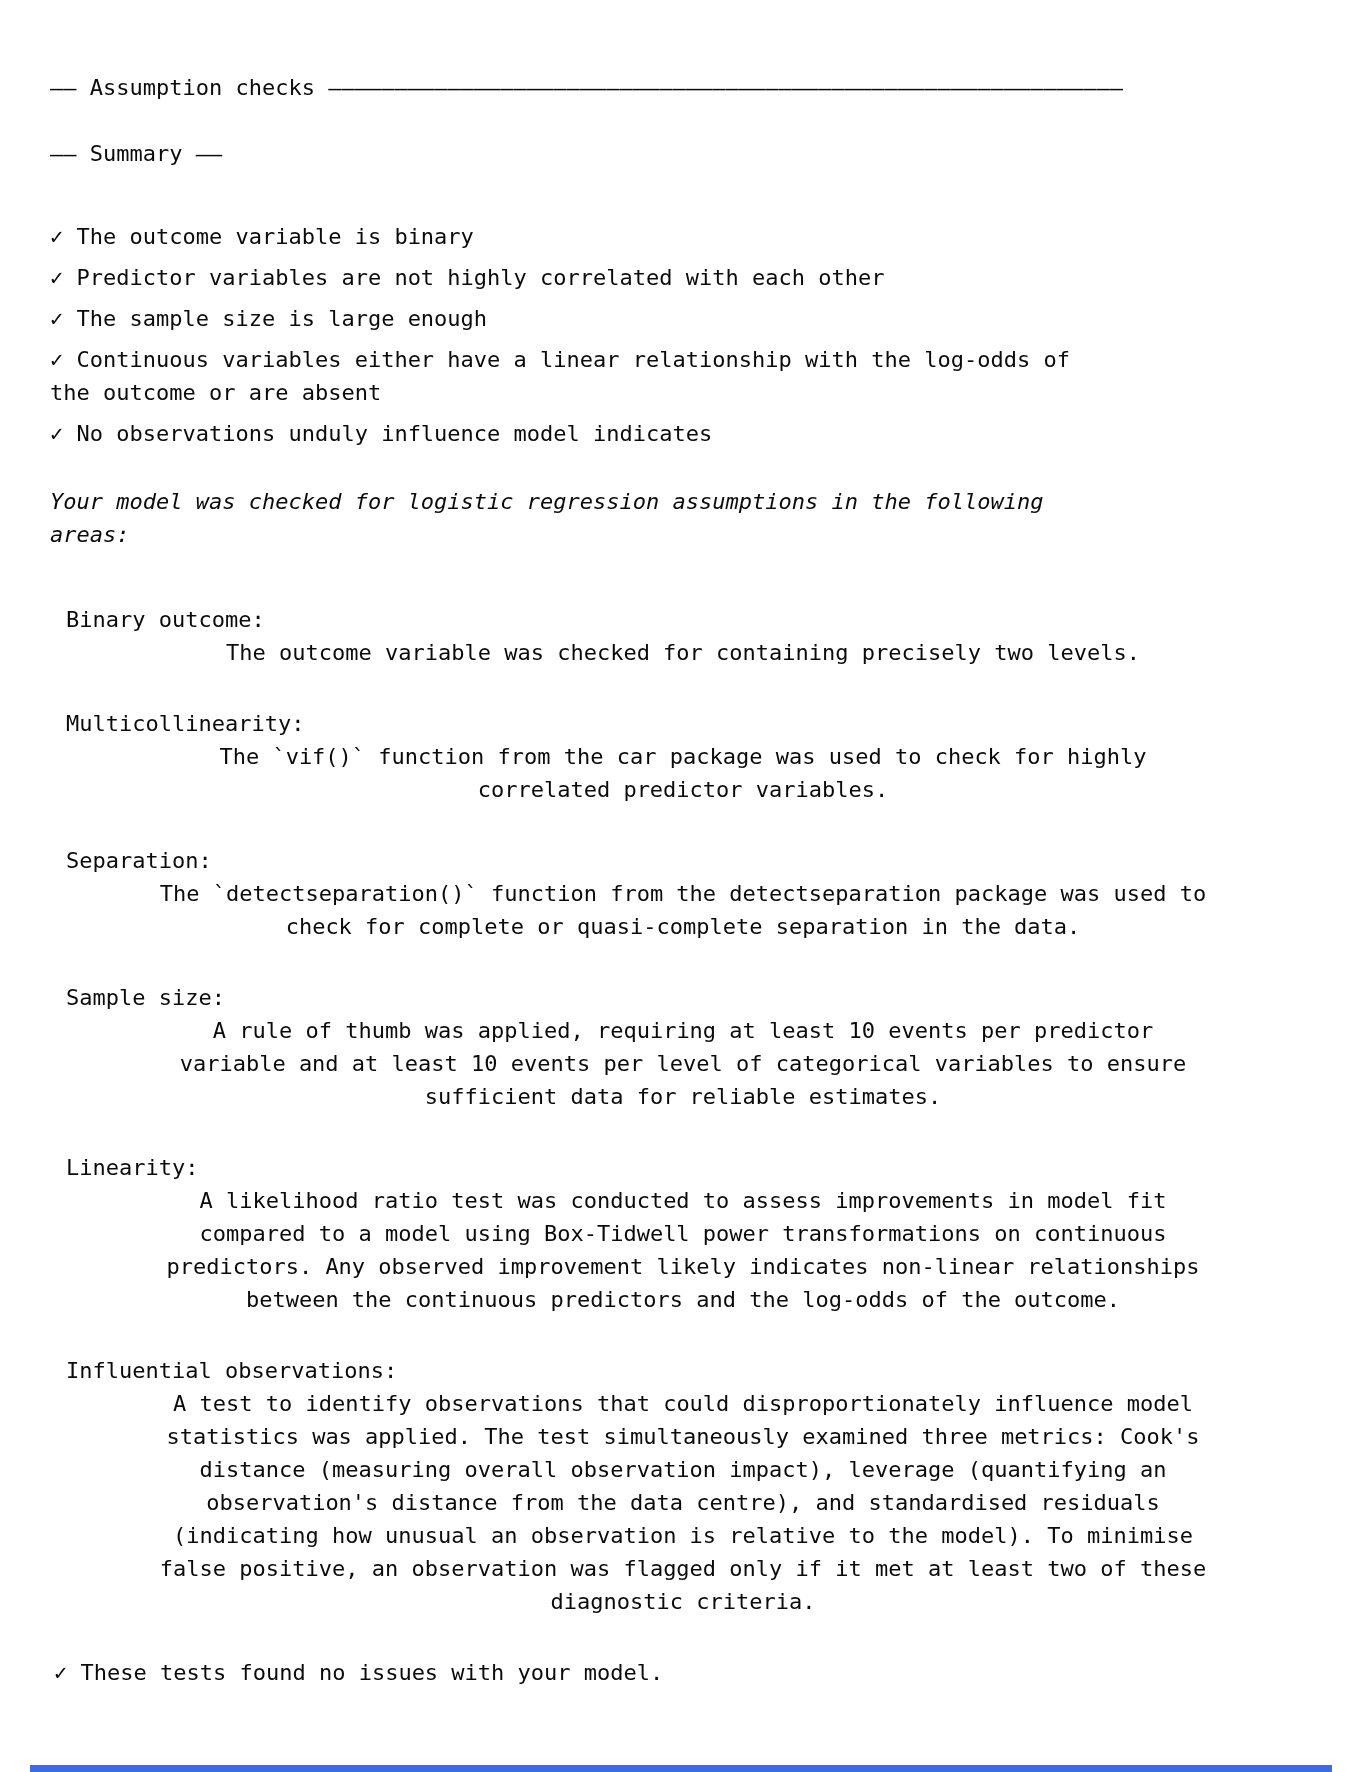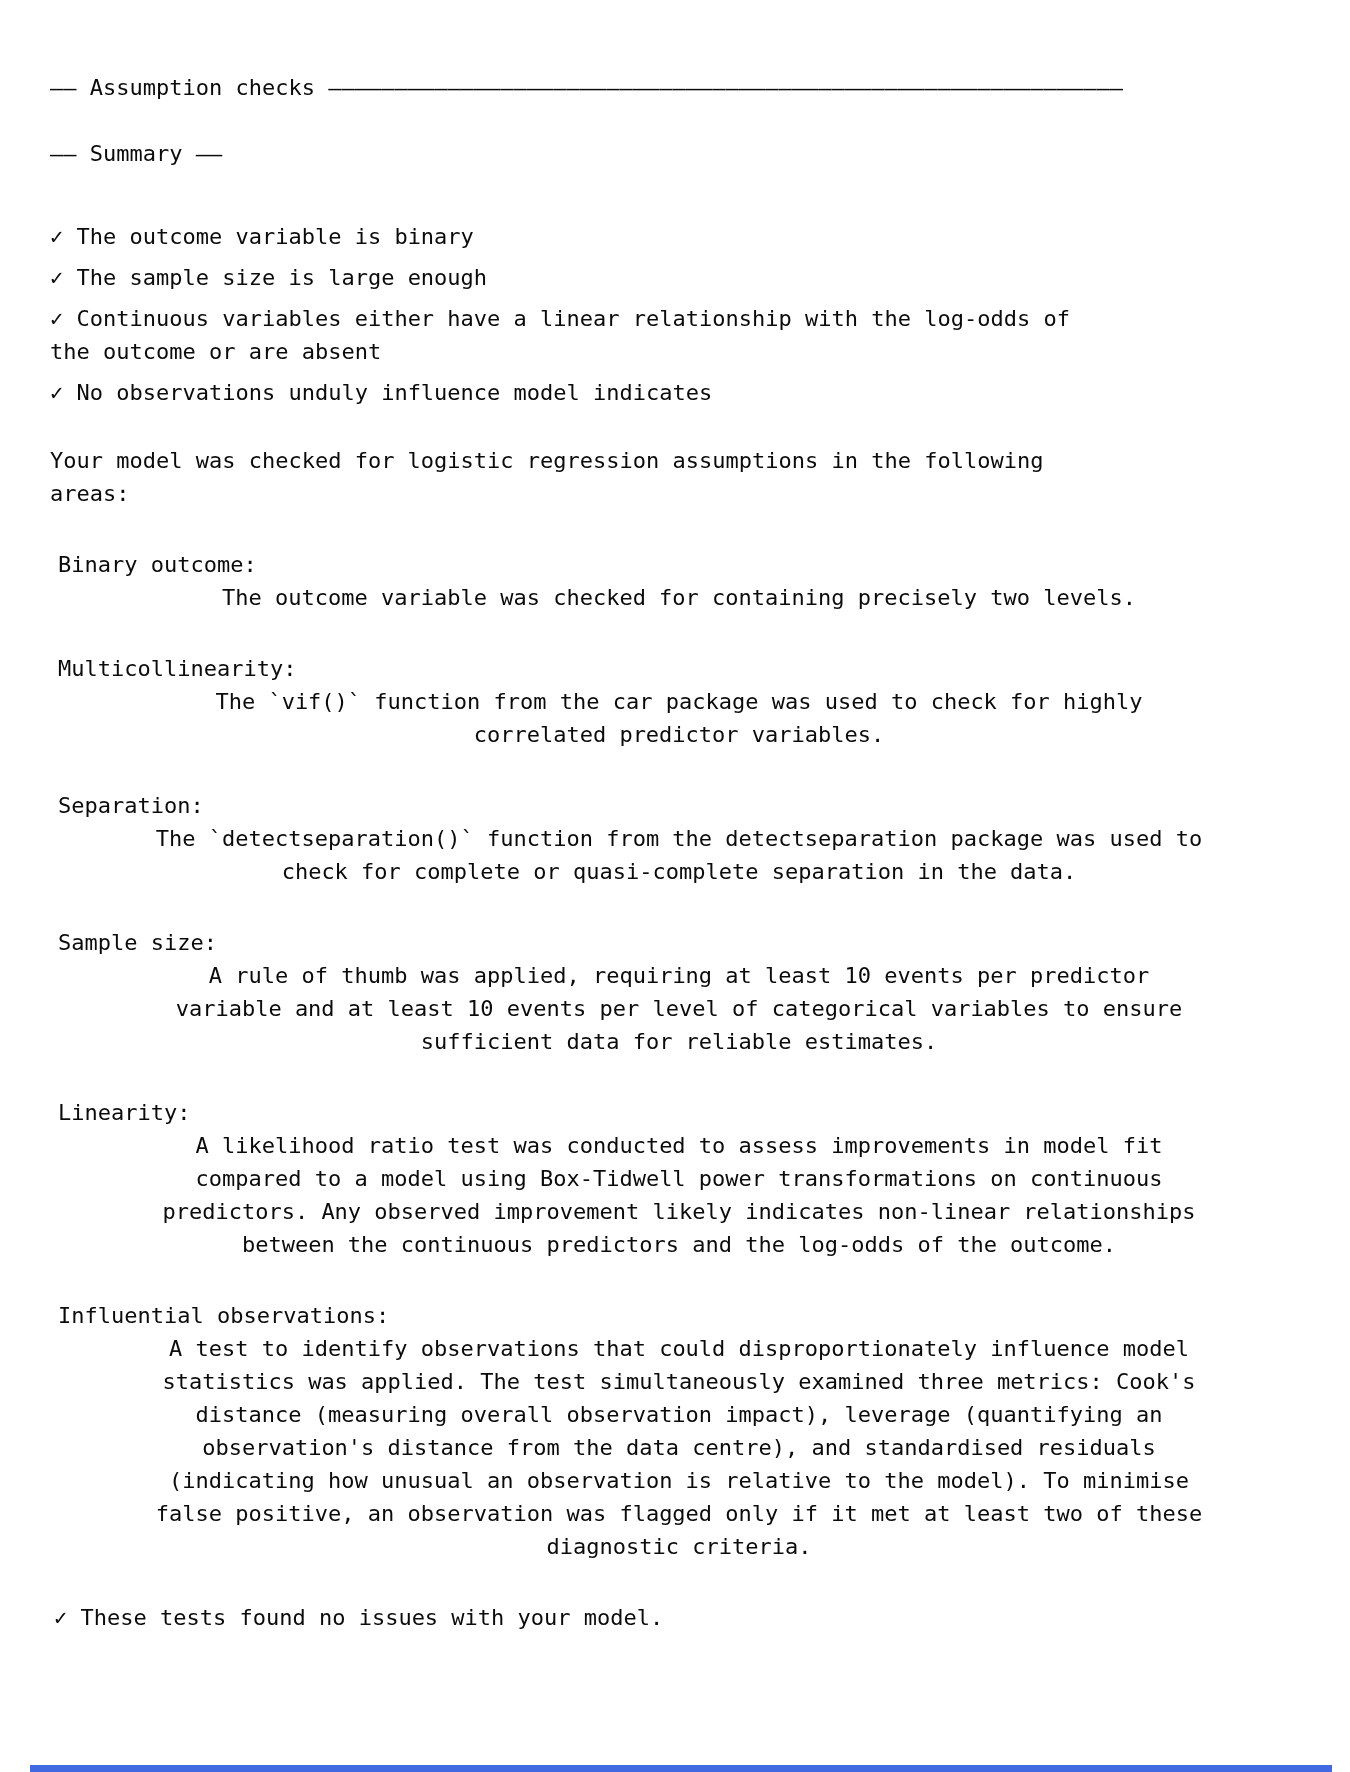--- a/index.html
+++ b/index.html
@@ -12,22 +12,22 @@
     line-height: 33px;
     color: #0b0b0b;
     position: relative;
     overflow: hidden;
   }
   .report { padding: 71px 50px 0 50px; }
   .section-title { margin: 0 0 33px 0; white-space: pre-wrap; }
   .subheading { margin: 8px 0 50px 0; white-space: pre-wrap; }
   .check-list { margin: 0 0 35px 0; }
   .check-item { white-space: pre-wrap; margin: 8px 0 2px 0; }
-  .intro { white-space: pre-wrap; margin: 0 0 38px 0; }
-  .para { margin: 0 0 38px 8px; }
+  .intro { white-space: pre-wrap; margin: 0 0 52px 0; font-style: italic; }
+  .para { margin: 0 0 38px 16px; }
   .para-heading { white-space: pre-wrap; }
   .para-body { white-space: pre-wrap; text-align: center; }
   .conclusion { white-space: pre-wrap; margin: 4px; }
   .bottom-strip {
     position: absolute;
     left: 30px;
     right: 18px;
     bottom: 0;
     height: 7px;
     background: #4169e1;
@@ -37,20 +37,21 @@
 <body>
 
 <div class="report">
 
   <div class="section-title"><span>——</span> <span>Assumption checks</span> <span>————————————————————————————————————————————————————————————</span></div>
 
   <div class="subheading"><span>——</span> <span>Summary</span> <span>——</span></div>
 
   <div class="check-list">
     <div class="check-item"><span class="check-icon">✓</span> <span>The outcome variable is binary</span></div>
+    <div class="check-item"><span class="check-icon">✓</span> <span>Predictor variables are not highly correlated with each other</span></div>
     <div class="check-item"><span class="check-icon">✓</span> <span>The sample size is large enough</span></div>
     <div class="check-item"><span class="check-icon">✓</span> <span>Continuous variables either have a linear relationship with the log-odds of
 the outcome or are absent</span></div>
     <div class="check-item"><span class="check-icon">✓</span> <span>No observations unduly influence model indicates</span></div>
   </div>
 
   <div class="intro">Your model was checked for logistic regression assumptions in the following
 areas:</div>
 
   <div class="para">

